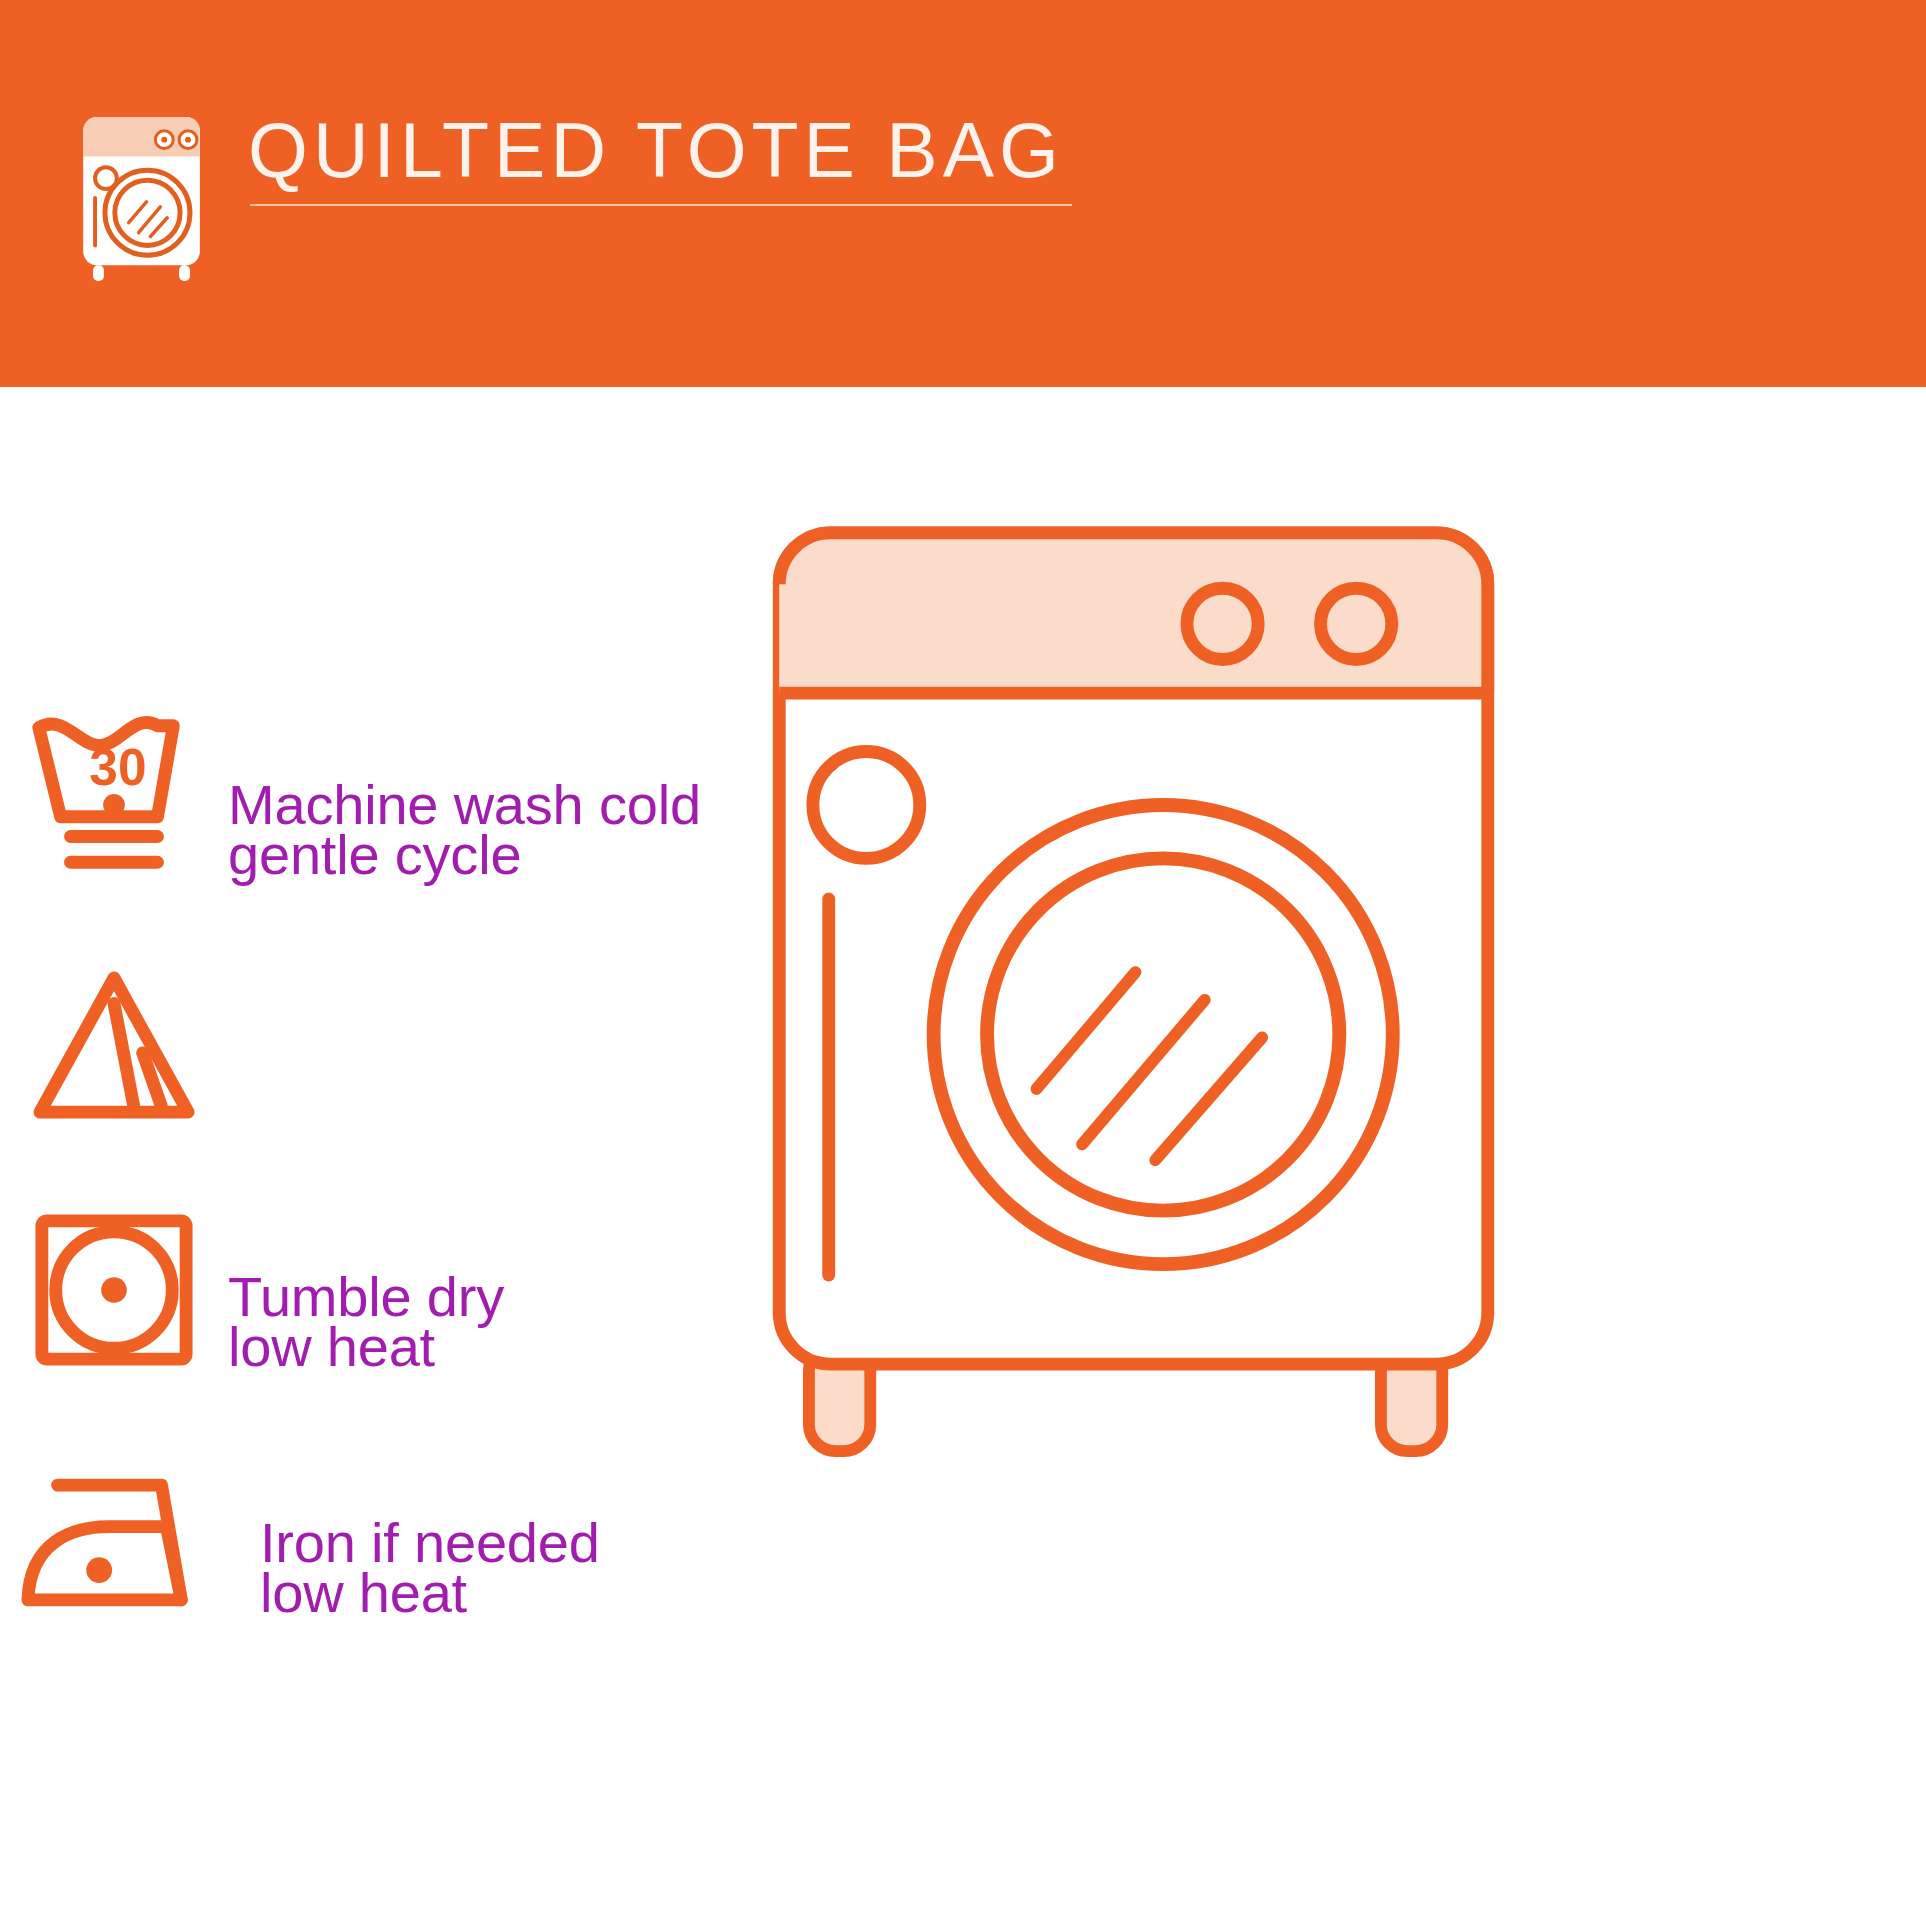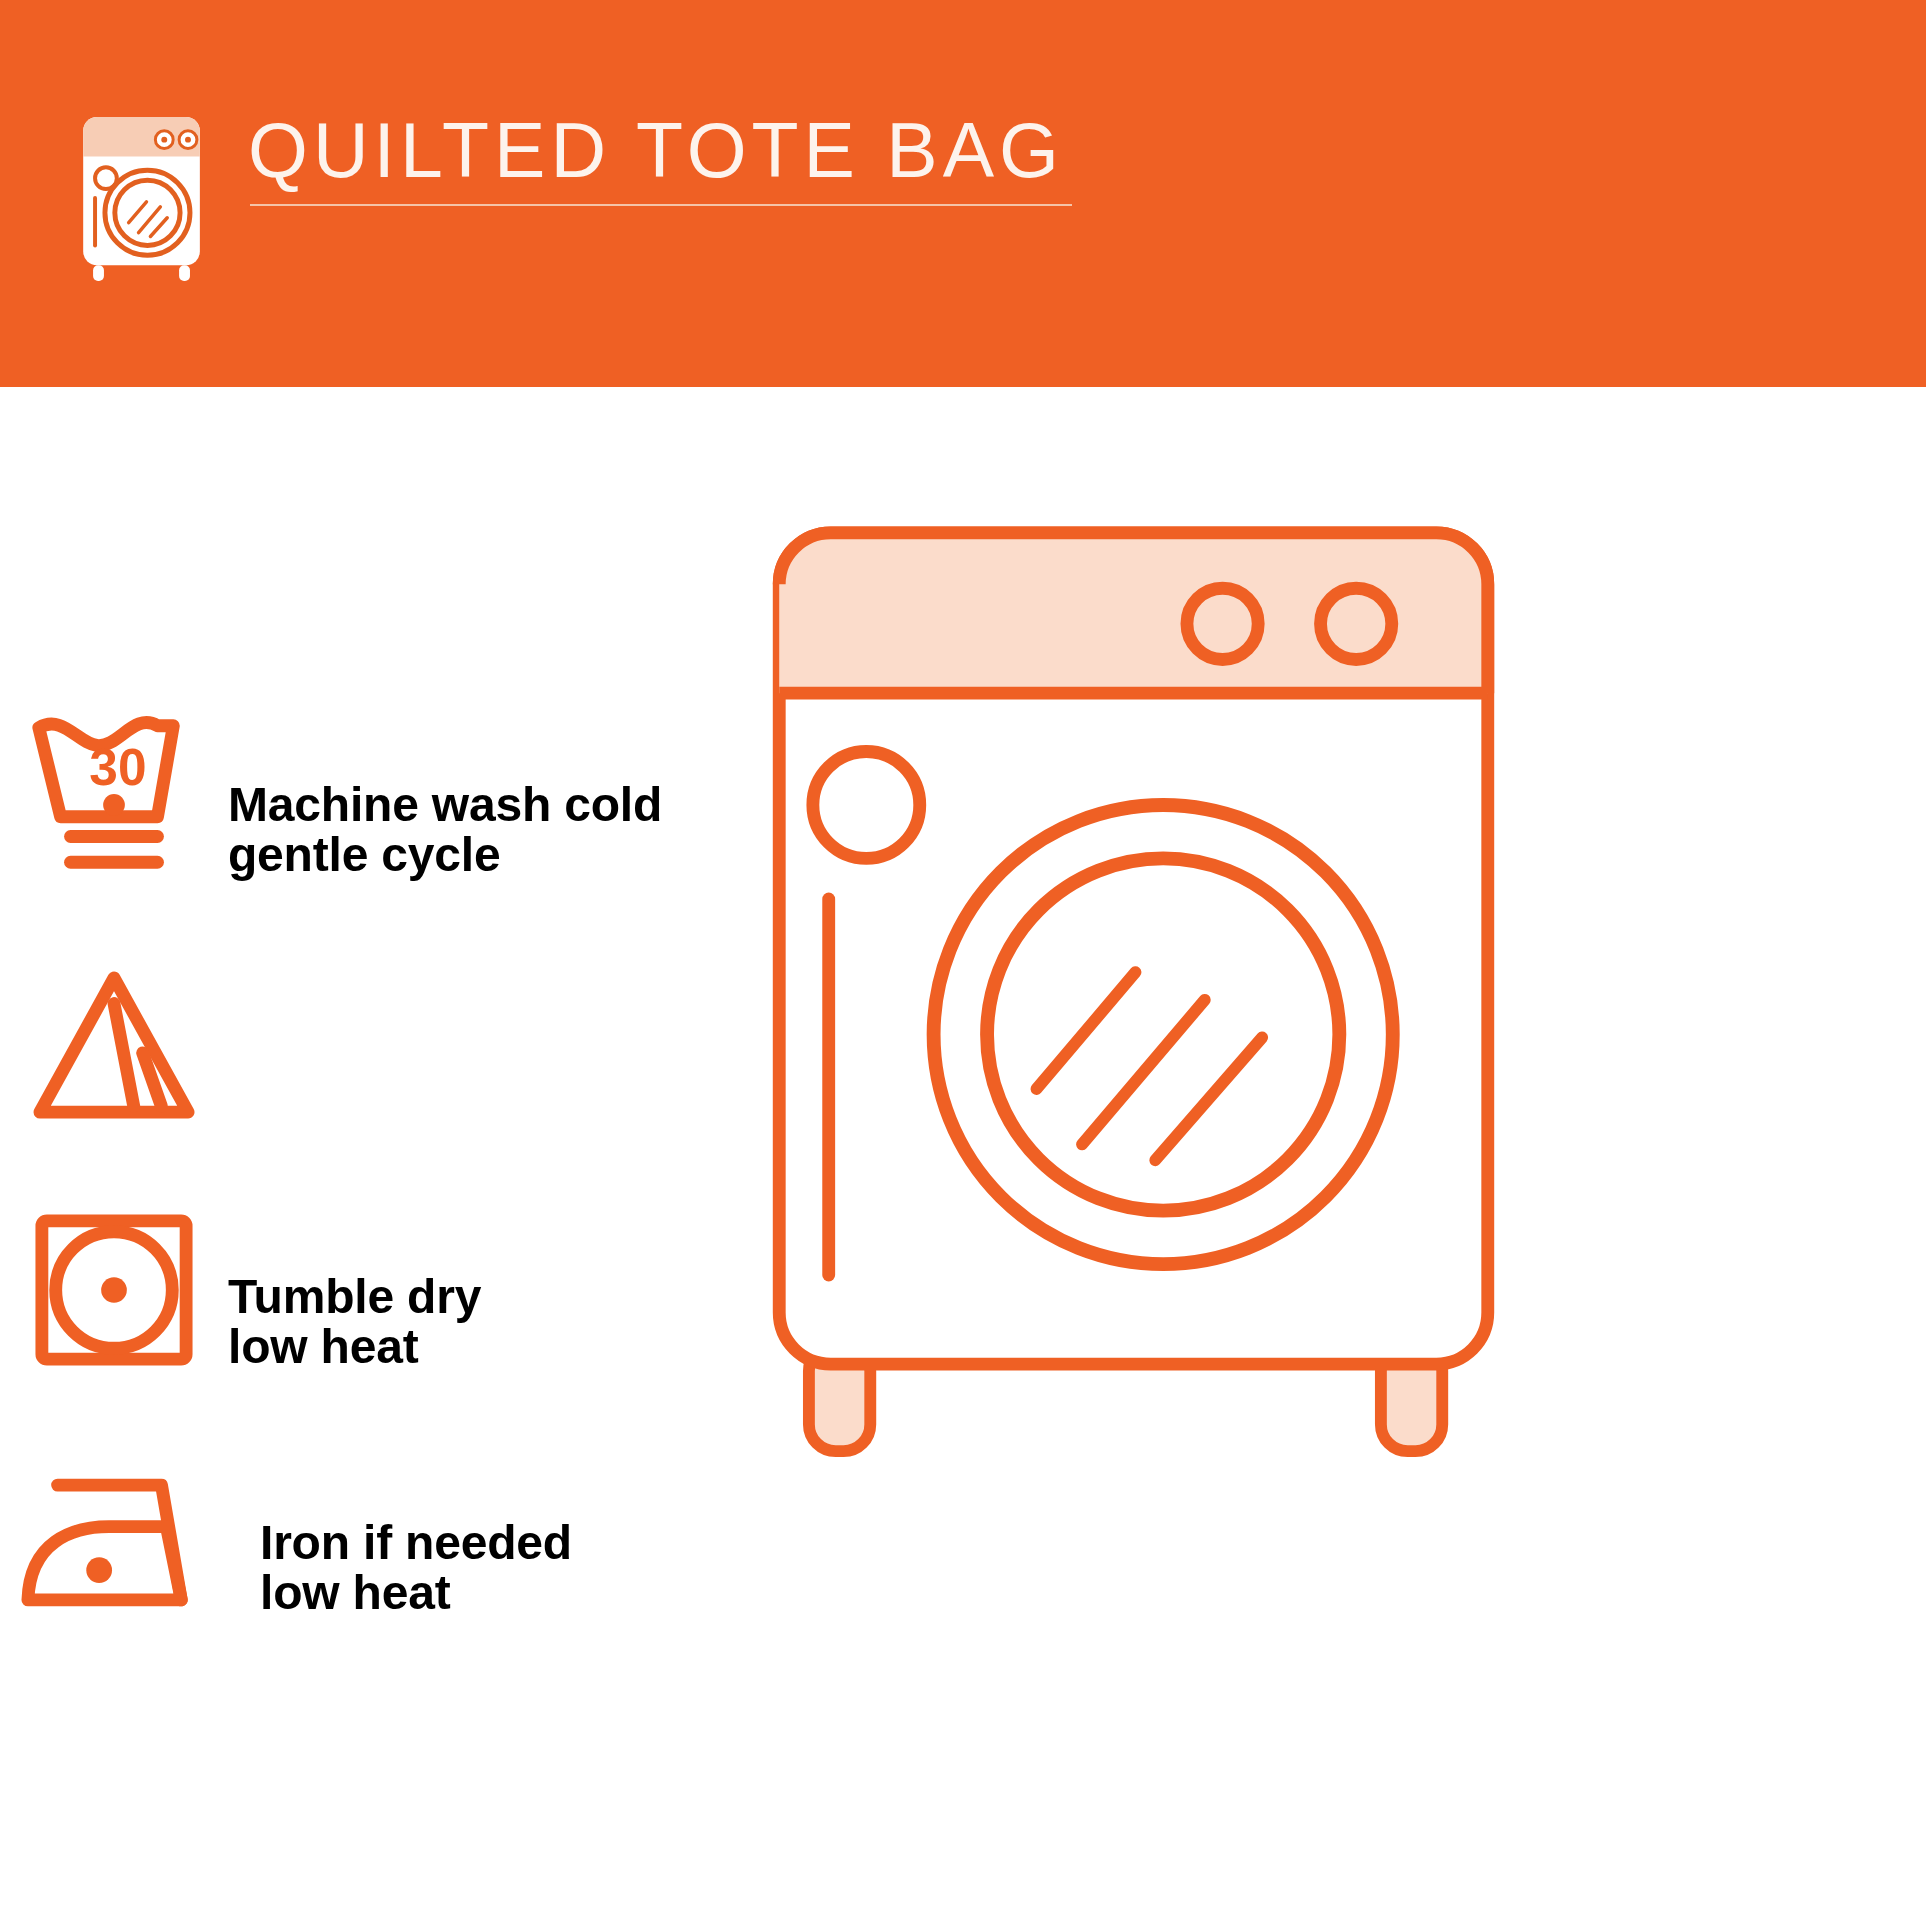--- a/index.html
+++ b/index.html
@@ -79,24 +79,24 @@
   }
   .care-icon-wrap {
     width: 228px;
     flex: 0 0 auto;
     display: flex;
     justify-content: center;
     align-items: flex-start;
     padding-top: 14px;
   }
   .care-text {
-    color: #000000;
-    font-size: 48px;
+    color: #a21caf;
+    font-size: 56px;
     line-height: 50px;
-    font-weight: 700;
+    font-weight: 400;
     letter-spacing: -0.2px;
     padding-top: 8px;
   }
   .care-text .ln { display: block; }
   .row-wash .care-text   { padding-top: 18px; }
   .row-bleach .care-text { padding-top: 61px; }
   .row-dry .care-text    { padding-top: 61px; }
   .row-iron .care-text   { padding-top: 59px; margin-left: 32px; }
 
   

